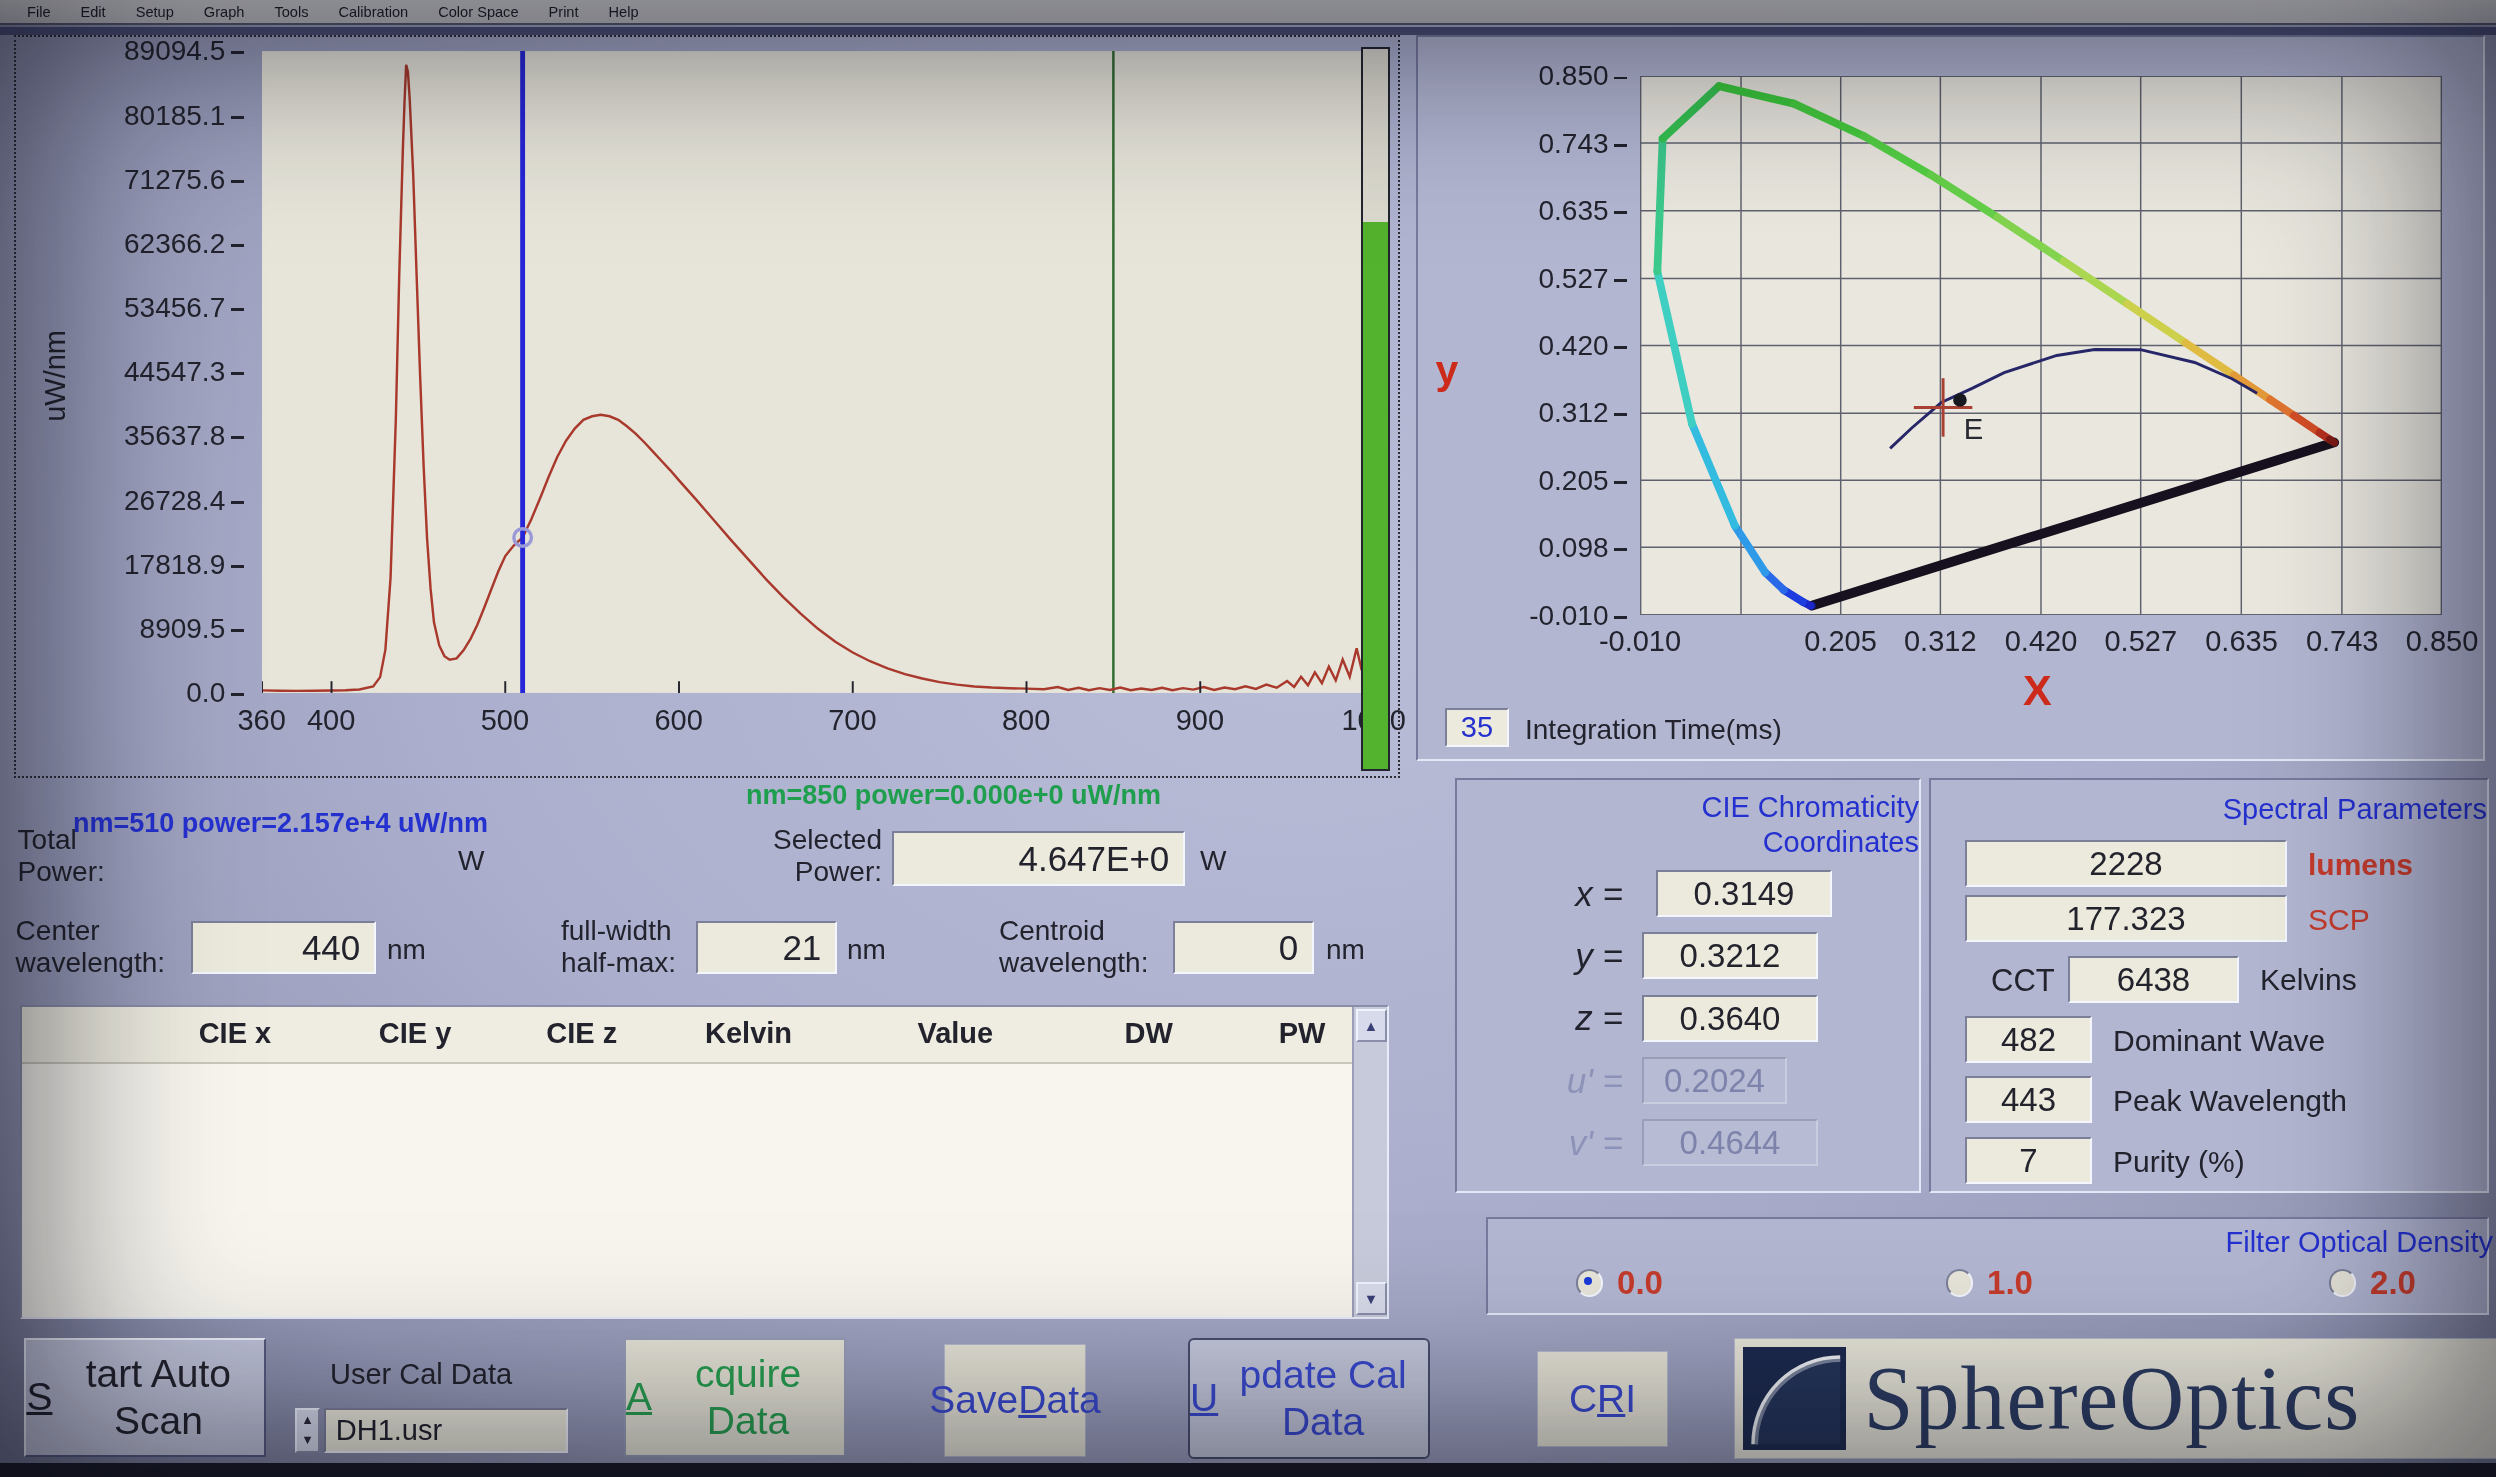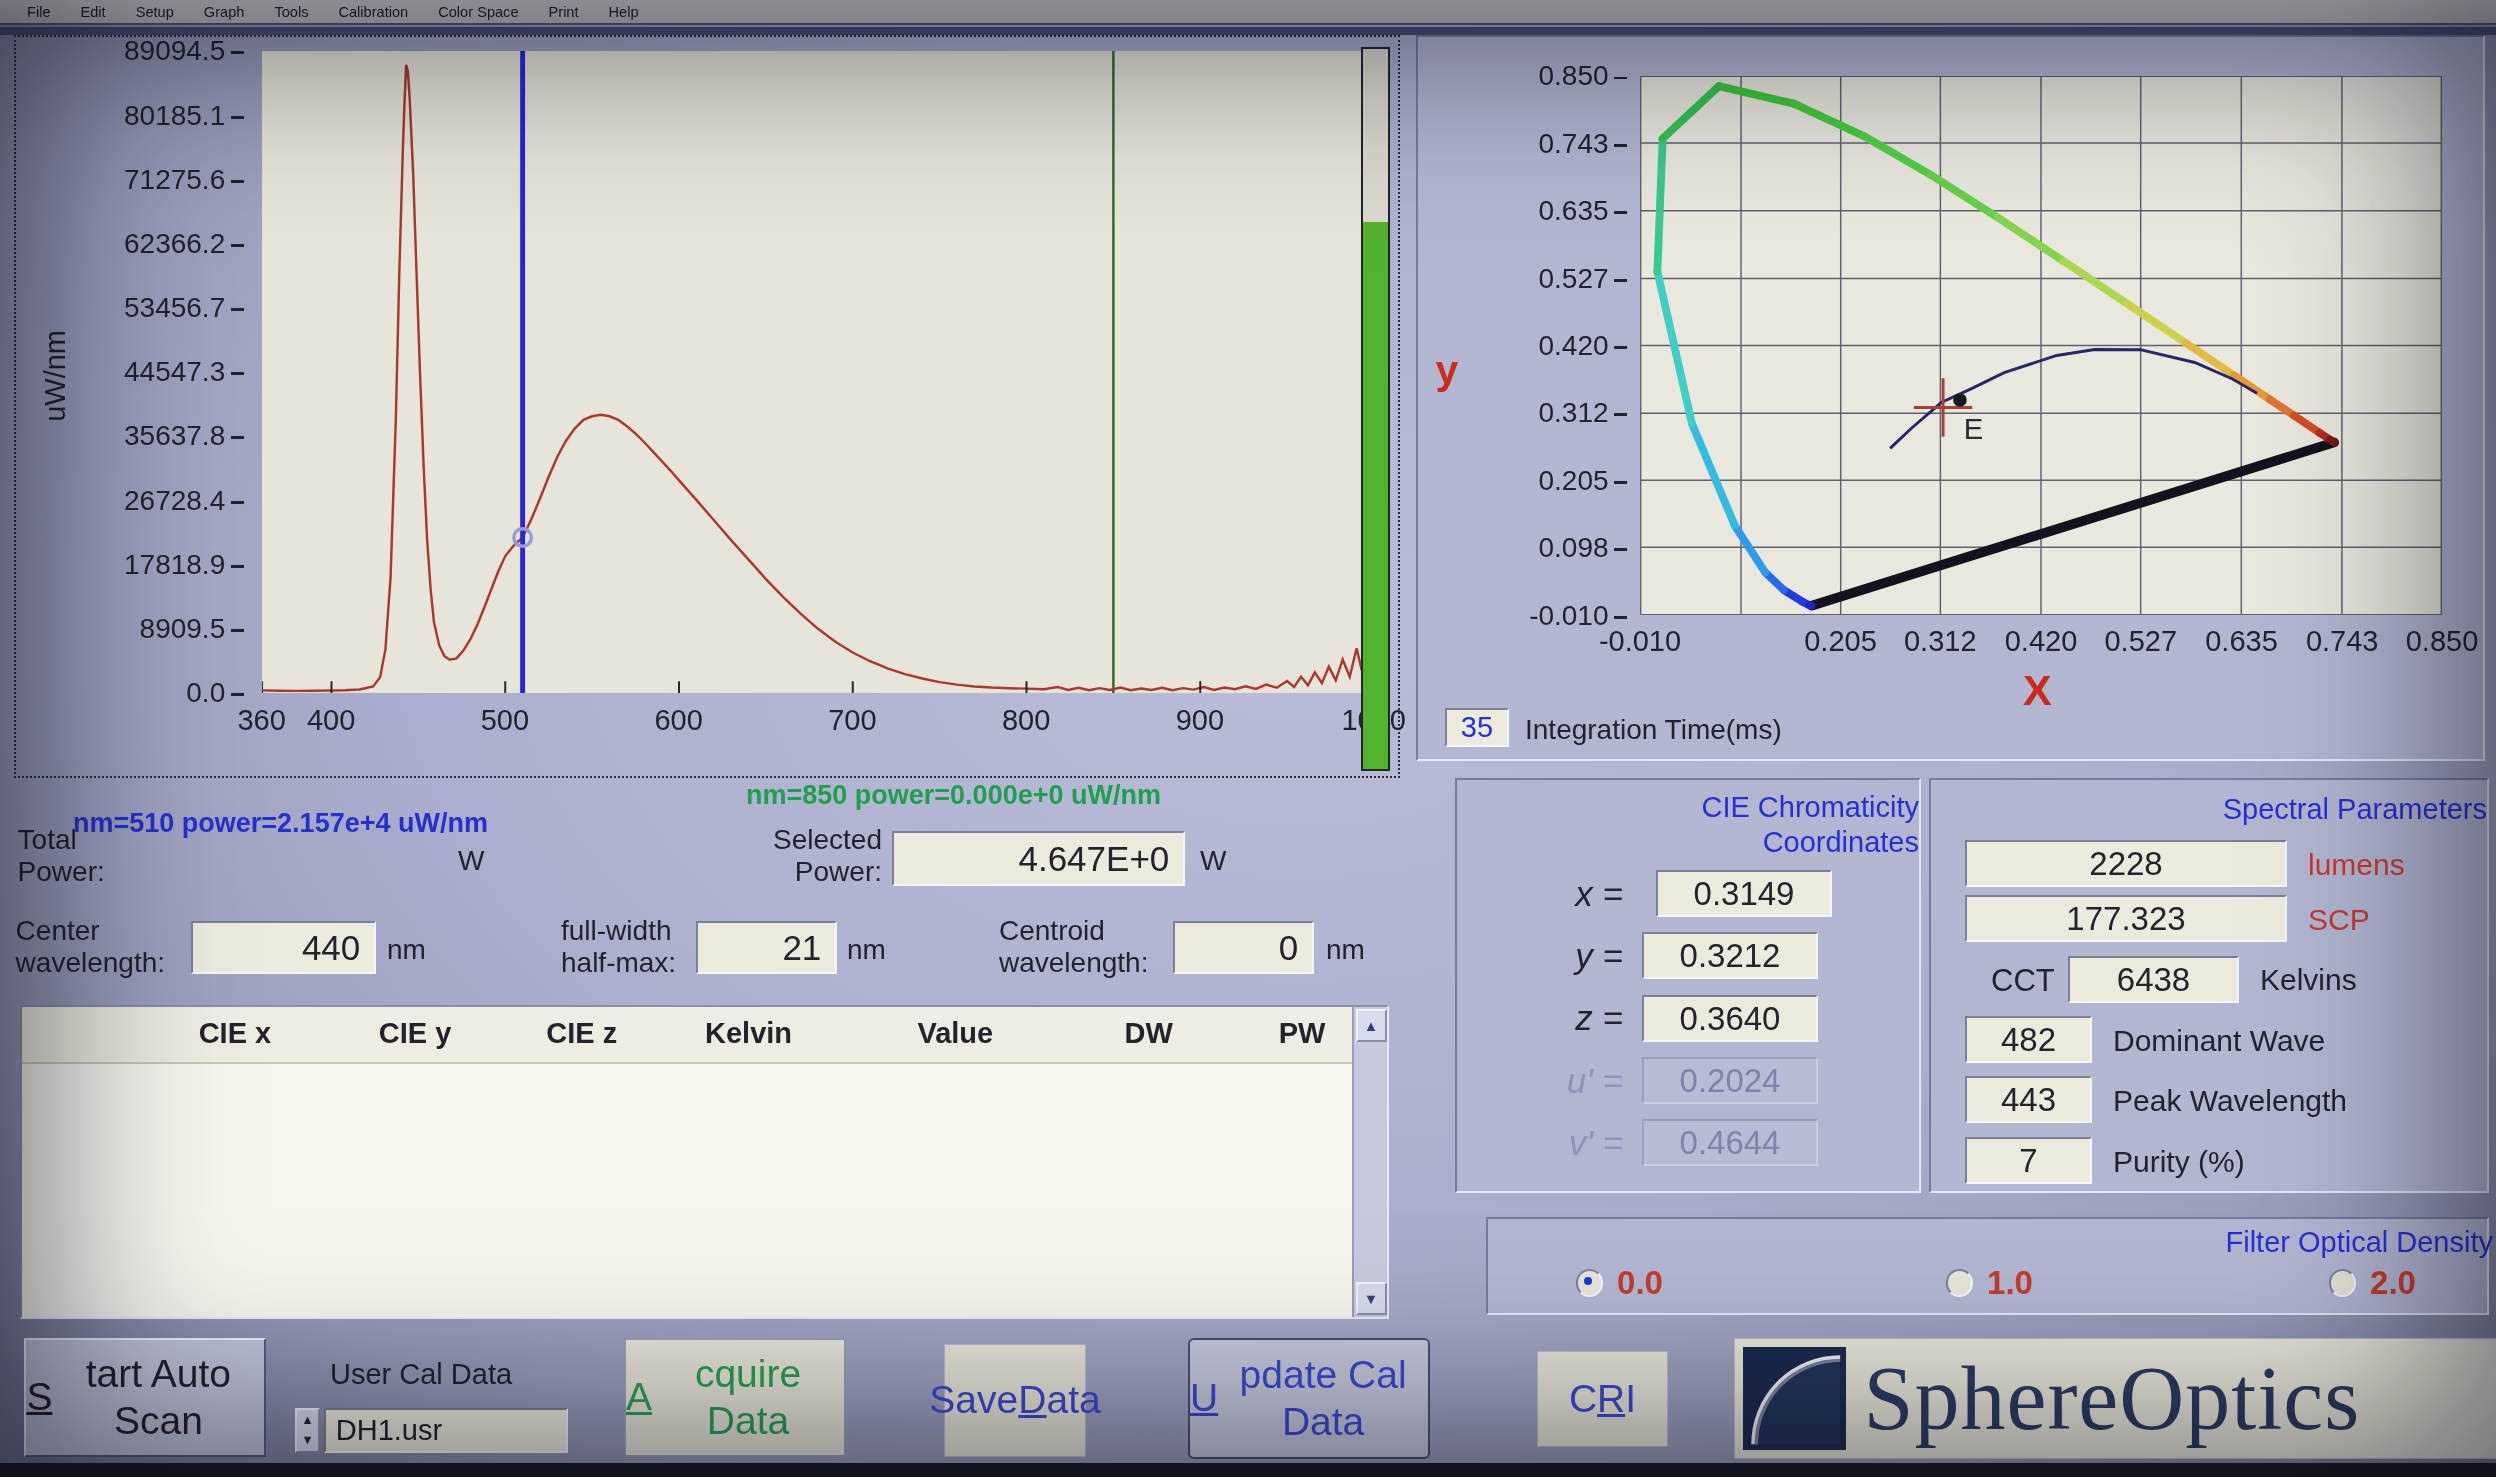--- a/index.html
+++ b/index.html
@@ -261,31 +261,31 @@
     <div class="abs title-blue" style="left:0;top:9.8px;width:100%;">CIE Chromaticity
 Coordinates</div>
     <div id="coords-rows">
         <div class="abs coordlbl" style="left: 39px; top: 94px; width: 127px;">x =</div>
         <div class="abs box" style="left: 199px; top: 90px; width: 176px; height: 47px; font-size: 33px;">0.3149</div>
         <div class="abs coordlbl" style="left: 39px; top: 156px; width: 127px;">y =</div>
         <div class="abs box" style="left: 185px; top: 152px; width: 176px; height: 47px; font-size: 33px;">0.3212</div>
         <div class="abs coordlbl" style="left: 39px; top: 218px; width: 127px;">z =</div>
         <div class="abs box" style="left: 185px; top: 215px; width: 176px; height: 47px; font-size: 33px;">0.3640</div>
         <div class="abs coordlbl dim" style="left: 39px; top: 281px; width: 127px;">u' =</div>
-        <div class="abs box dim" style="left: 185px; top: 277px; width: 176px; height: 47px; font-size: 33px;">0.2024</div>
+        <div class="abs box dim" style="left: 185px; top: 277px; width: 145px; height: 47px; font-size: 33px;">0.2024</div>
         <div class="abs coordlbl dim" style="left: 39px; top: 343px; width: 127px;">v' =</div>
         <div class="abs box dim" style="left: 185px; top: 339px; width: 176px; height: 47px; font-size: 33px;">0.4644</div>
       </div>
   </div>
 
   <div class="abs sunken" id="params-panel" style="left:1929px;top:778px;width:560px;height:415px;">
     <div class="abs title-blue" style="left:0;top:11.7px;width:100%;">Spectral Parameters</div>
     <div id="params-rows">
         <div class="abs box" style="left: 34px; top: 60px; width: 322px; height: 47px; font-size: 33px;">2228</div>
-        <div class="abs" style="left: 377px; top: 68px; font-size: 30px; color: rgb(196, 59, 44);">lumens</div>
+        <div class="abs" style="left: 377px; top: 68px; font-size: 30px; color: rgb(196, 59, 44); font-weight: bold;">lumens</div>
         <div class="abs box" style="left: 34px; top: 115px; width: 322px; height: 47px; font-size: 33px;">177.323</div>
         <div class="abs" style="left: 377px; top: 123px; font-size: 30px; color: rgb(196, 59, 44);">SCP</div>
         <div class="abs lbl" style="left: 60px; top: 183px; font-size: 31px;">CCT</div>
         <div class="abs box" style="left: 137px; top: 176px; width: 171px; height: 47px; font-size: 33px;">6438</div>
         <div class="abs" style="left: 329px; top: 183px; font-size: 30px; color: rgb(35, 35, 46);">Kelvins</div>
         <div class="abs box" style="left: 34px; top: 236px; width: 127px; height: 47px; font-size: 33px;">482</div>
         <div class="abs" style="left: 182px; top: 244px; font-size: 30px; color: rgb(35, 35, 46);">Dominant Wave</div>
         <div class="abs box" style="left: 34px; top: 296px; width: 127px; height: 47px; font-size: 33px;">443</div>
         <div class="abs" style="left: 182px; top: 304px; font-size: 30px; color: rgb(35, 35, 46);">Peak Wavelength</div>
         <div class="abs box" style="left: 34px; top: 357px; width: 127px; height: 47px; font-size: 33px;">7</div>

